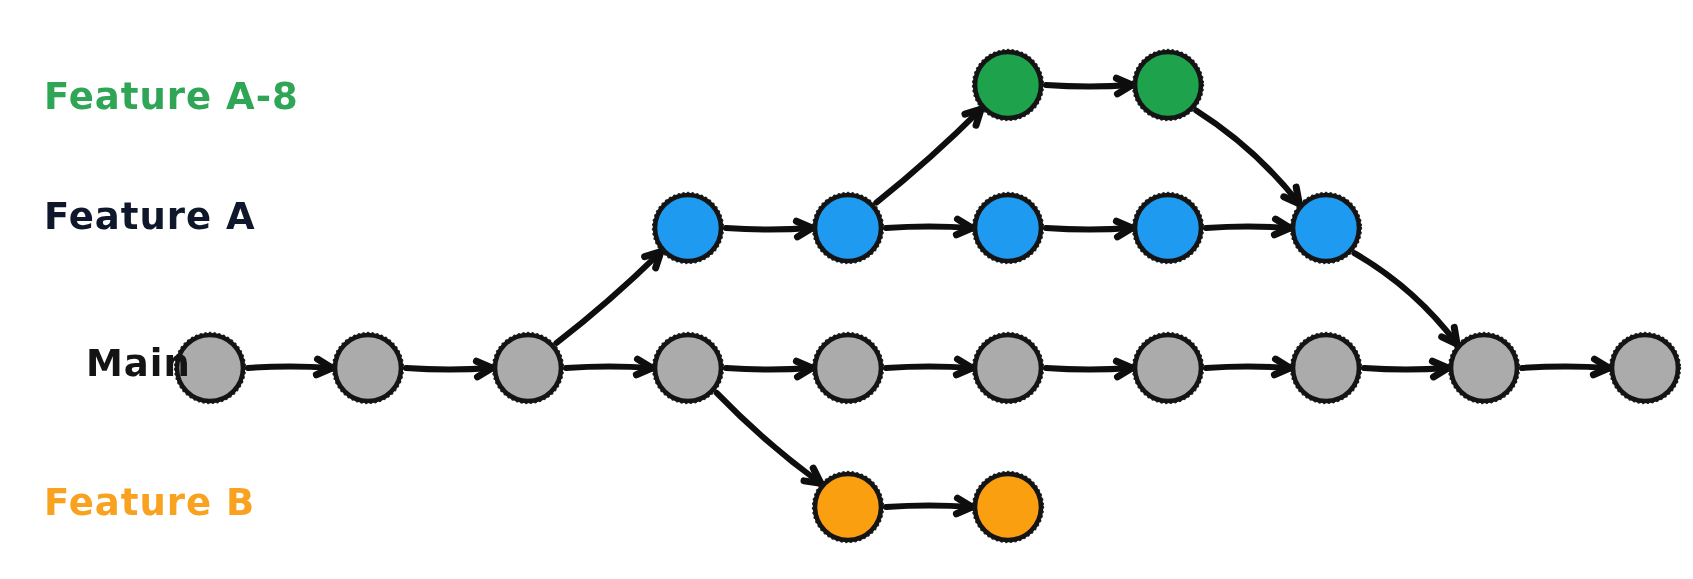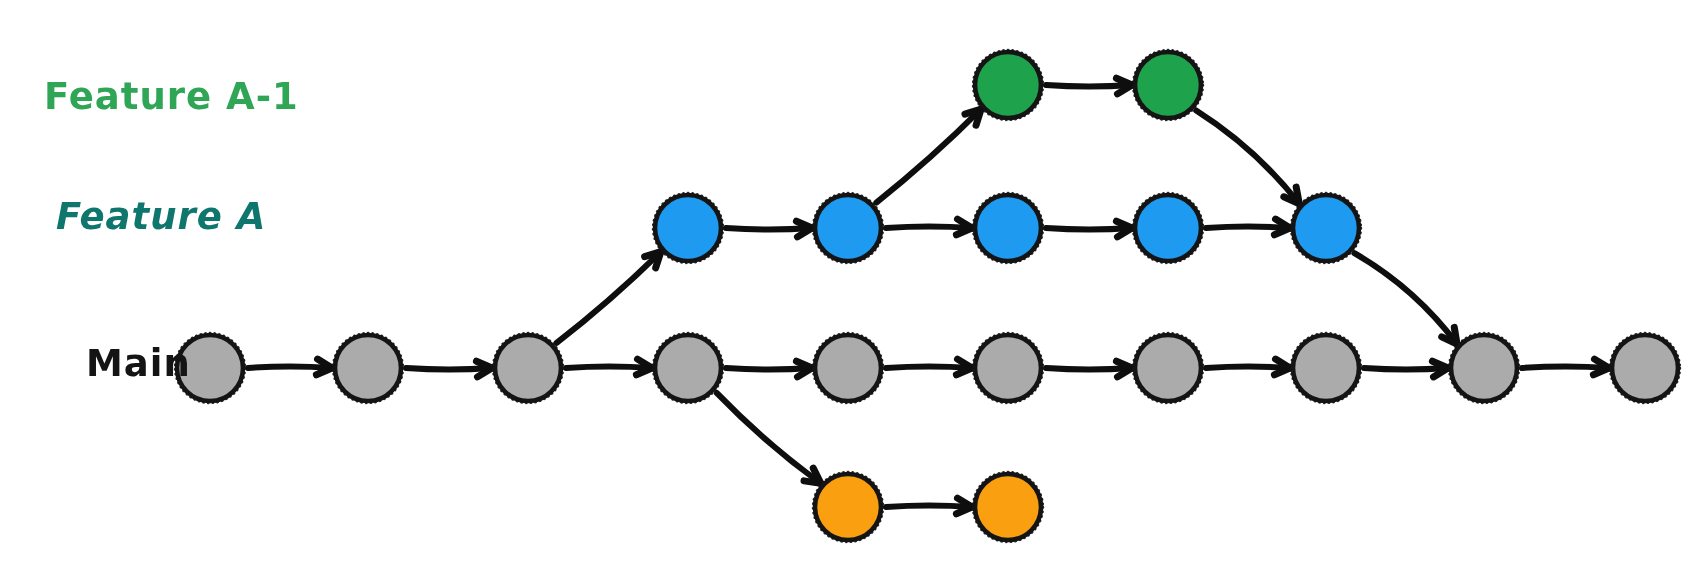--- a/index.html
+++ b/index.html
@@ -208,16 +208,17 @@
       </g>
       <g>
         <circle cx="848" cy="507" r="33" fill="#f99f10" stroke="#141414" stroke-width="4.6"></circle>
         <circle cx="848" cy="507" r="35" fill="none" stroke="#141414" stroke-width="2.4" stroke-dasharray="0.5 4.2" stroke-linecap="round" opacity="0.9"></circle>
       </g>
       <g>
         <circle cx="1008" cy="507" r="33" fill="#f99f10" stroke="#141414" stroke-width="4.6"></circle>
         <circle cx="1008" cy="507" r="35" fill="none" stroke="#141414" stroke-width="2.4" stroke-dasharray="0.5 4.2" stroke-linecap="round" opacity="0.9"></circle>
       </g>
     </svg>
-  <div class="branch-label" style="left: 44px; top: 96px; color: rgb(47, 166, 86);">Feature A-1</div>
-  <div class="branch-label" style="left: 56px; top: 216px; color: #0f766e; font-style: italic;">Feature A</div>
+  <div class="branch-label" style="left: 44px; top: 96px; color: rgb(47, 166, 86);">Feature A-8</div>
+  <div class="branch-label" style="left: 44px; top: 216px; color: #0f172a;">Feature A</div>
   <div class="branch-label" style="left: 46px; top: 363px; color: rgb(20, 20, 20); margin-left: 40px;">Main</div>
+  <div class="branch-label" style="left: 44px; top: 502px; color: rgb(249, 162, 31);">Feature B</div>
 </div>
 
 </body></html>

